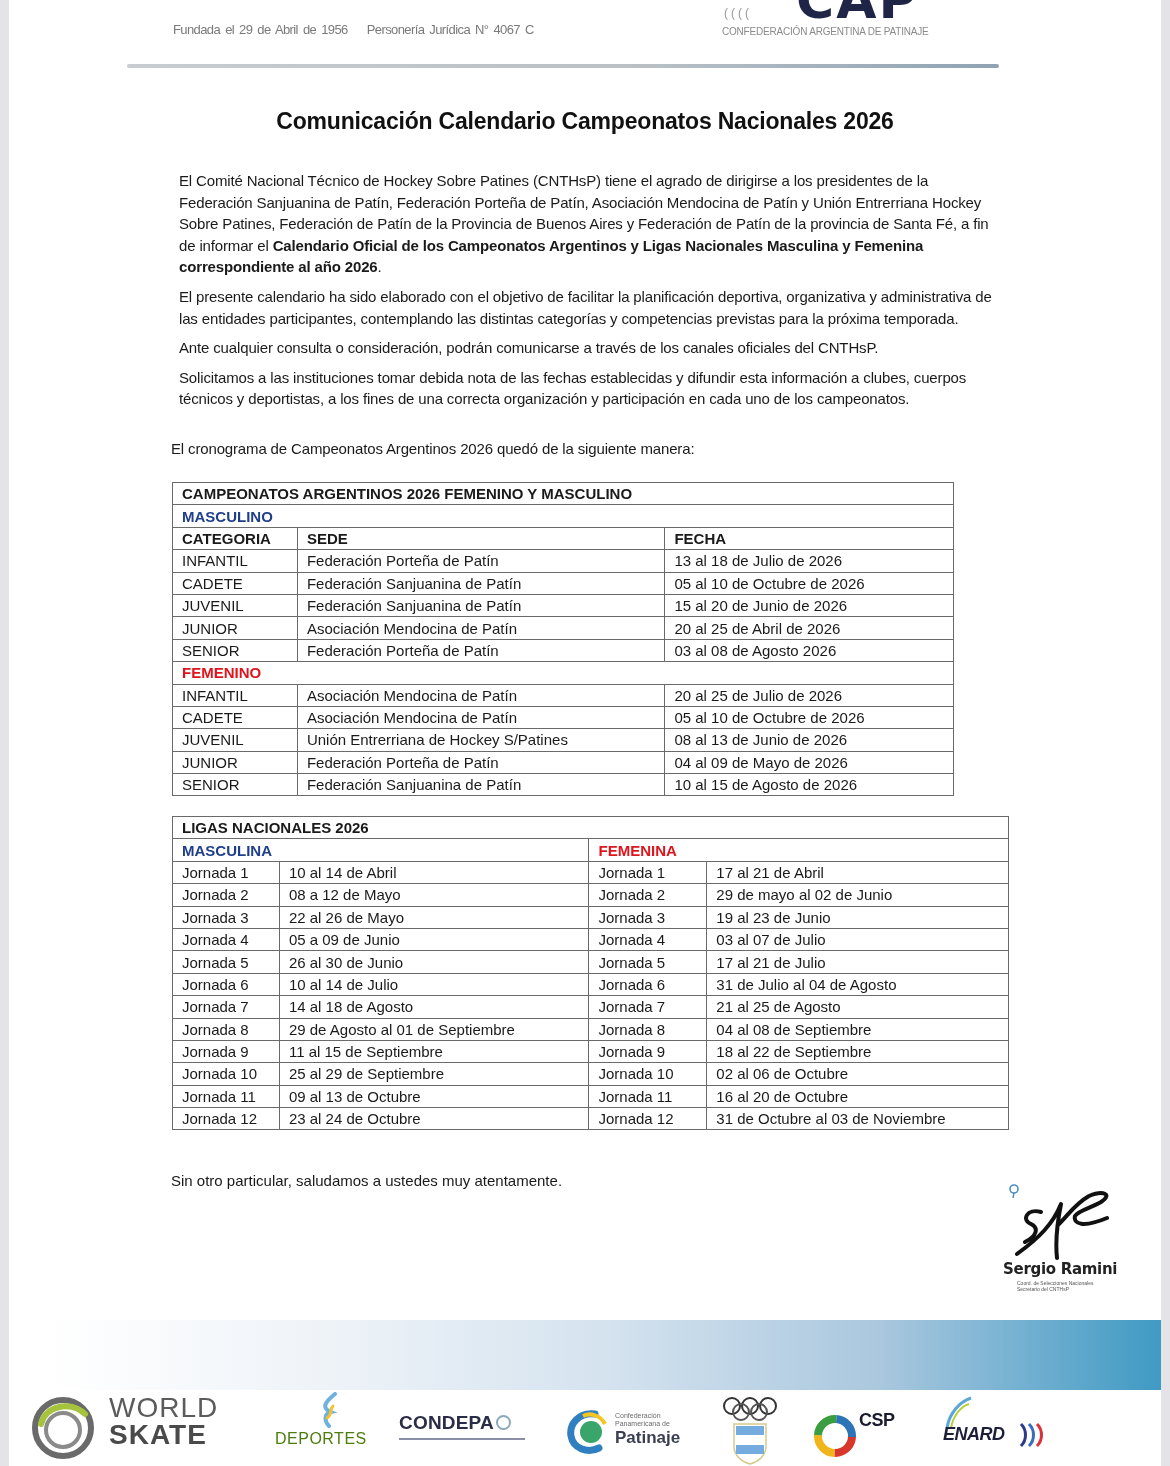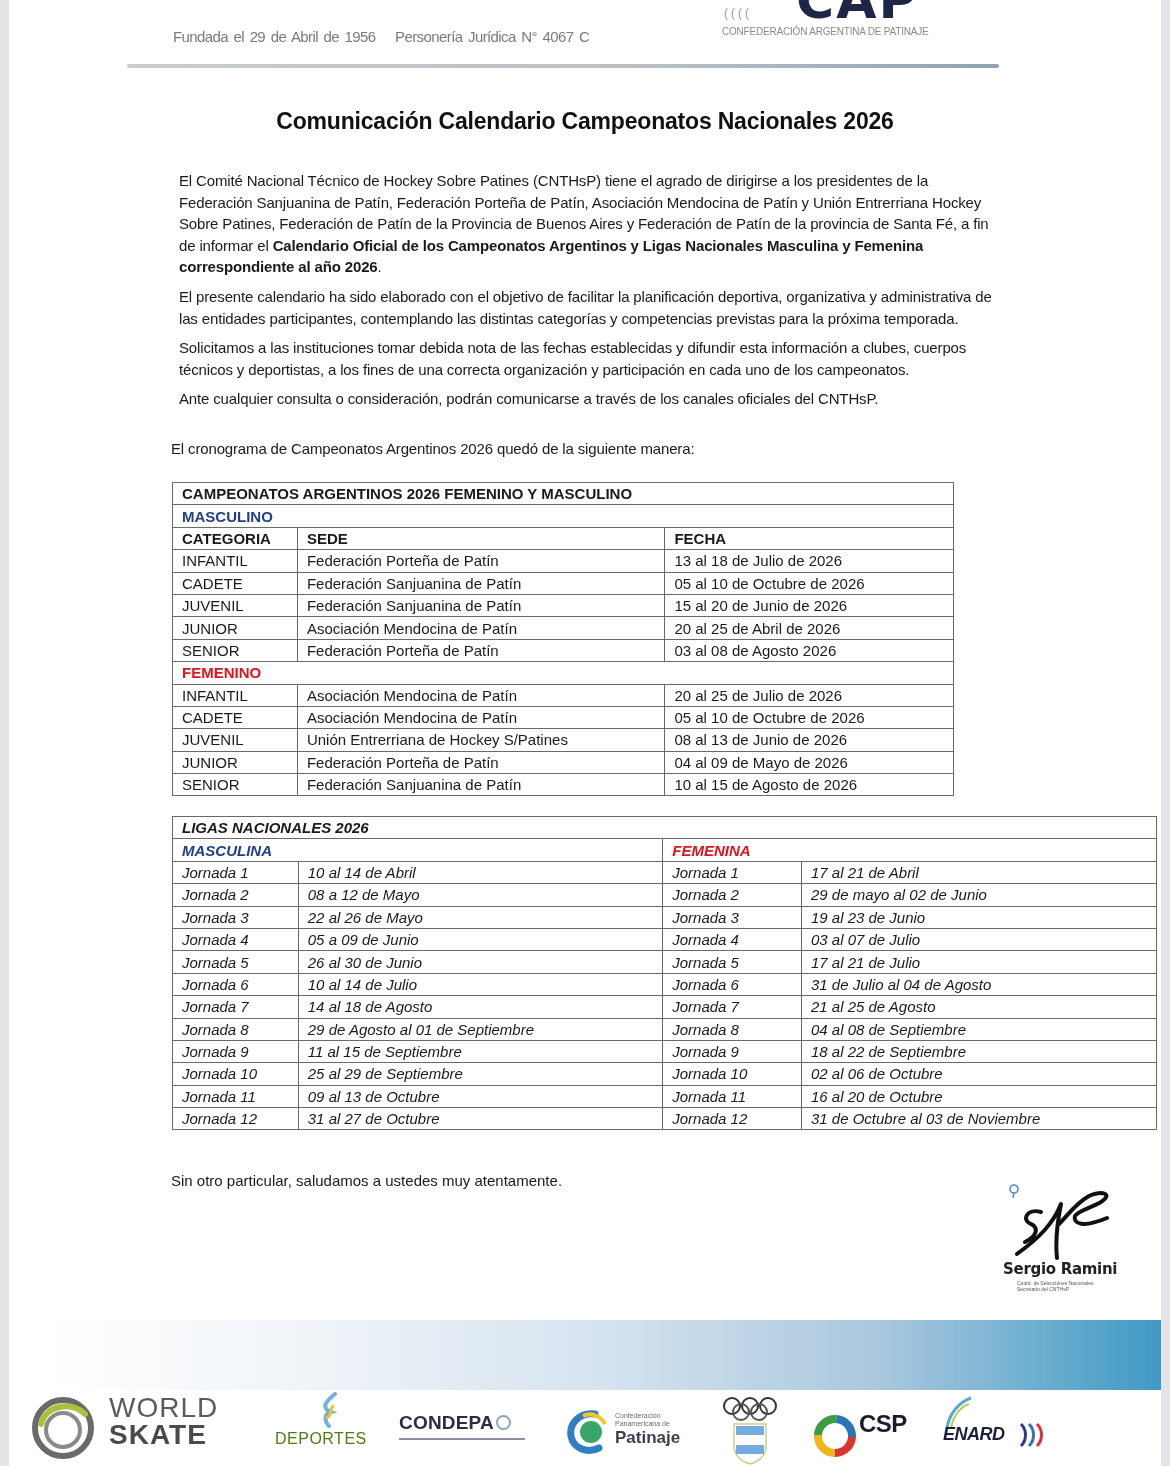--- a/index.html
+++ b/index.html
@@ -4,22 +4,22 @@
 <style>
   * { box-sizing: border-box; margin: 0; padding: 0; }
   html, body { width: 1170px; height: 1466px; overflow: hidden; background: #e4e4e8; }
   body { font-family: "Liberation Sans", sans-serif; color: #111; position: relative; }
   .page {
     position: absolute; left: 9px; top: 0; width: 1152px; height: 1466px;
     background: #fff; overflow: hidden;
   }
   
   .lh-founded {
-    position: absolute; left: 164px; top: 28px;
-    font-size: 15px; color: #7a7a7a; letter-spacing: -0.6px; word-spacing: 2px; text-align: right;
+    position: absolute; left: 164px; top: 22px;
+    font-size: 13px; color: #7a7a7a; letter-spacing: -0.6px; word-spacing: 2px; text-align: right;
   }
   .lh-founded span + span { margin-left: 14px; }
   .lh-logo { position: absolute; left: 705px; top: -12px; width: 260px; height: 56px; }
   .lh-logo .cap-text {
     position: absolute; left: 82px; top: -18px; font-size: 52px; font-weight: bold;
     color: #1e2547; letter-spacing: 2px; font-family: "DejaVu Sans", sans-serif;
   }
   .lh-logo .arcs { position: absolute; left: 10px; top: 18px; font-size: 12px; color: #9a9a9a; letter-spacing: 3px; }
   .lh-logo .cap-sub {
     position: absolute; left: 8px; top: 38px; font-size: 10px; color: #8a8a8a;
@@ -46,21 +46,21 @@
 
   
   table { border-collapse: collapse; font-size: 15px; color: #1a1a1a; }
   td, th { border: 1.5px solid #6a6a6a; padding: 0 9px; height: 22.4px; white-space: nowrap; font-weight: normal; text-align: left; }
   th.center, td.center { text-align: left; }
   .bold { font-weight: bold; }
   .blue { color: #1f3f8c; font-weight: bold; }
   .red { color: #e0141c; font-weight: bold; }
   .t1 { position: absolute; left: 163px; top: 482px; width: 782px; }
   .t1 col.c1 { width: 125px; } .t1 col.c2 { width: 368px; } .t1 col.c3 { width: 289px; }
-  .t2 { position: absolute; left: 163px; top: 816px; width: 985px; font-style: italic; }
+  .t2 { position: absolute; left: 163px; top: 816px; width: 837px; }
   .t2 col.c1 { width: 107px; } .t2 col.c2 { width: 310px; } .t2 col.c3 { width: 118px; } .t2 col.c4 { width: 302px; }
 
   .closing { position: absolute; left: 162px; top: 1172px; font-size: 15px; color: #1a1a1a; }
 
   
   .sig { position: absolute; left: 990px; top: 1184px; width: 150px; height: 120px; }
   .sig svg { position: absolute; left: 10px; top: 0; }
   .sig-name { position: absolute; left: 4px; top: 76px; font-size: 15px; font-weight: bold; color: #222; font-family: "DejaVu Sans", sans-serif; letter-spacing: -0.3px; }
   .sig-role { position: absolute; left: 18px; top: 96px; font-size: 5px; line-height: 6px; color: #555; white-space: nowrap; }
   .sig-icon { position: absolute; left: 5px; top: 96px; width: 10px; height: 14px; }
@@ -77,21 +77,21 @@
   .dep { left: 264px; top: 1392px; width: 110px; height: 66px; }
   .dep-text { position: absolute; left: 2px; top: 38px; font-size: 16px; color: #4d7c0f; letter-spacing: 0.5px; }
   .cond { left: 390px; top: 1412px; width: 150px; height: 40px; }
   .cond-text { font-size: 19px; font-weight: bold; color: #2a2d48; letter-spacing: 0.2px; }
   .cond-sub { width: 126px; height: 2px; background: #8a8ea6; margin-top: 4px; }
   .cpp { left: 556px; top: 1408px; width: 140px; height: 48px; }
   .cpp-small { position: absolute; left: 50px; top: 4px; font-size: 7px; line-height: 8px; color: #6a6a6a; }
   .cpp-big { position: absolute; left: 50px; top: 20px; font-size: 17px; font-weight: bold; color: #3a3f52; }
   .coa { left: 705px; top: 1394px; width: 72px; height: 72px; }
   .csp { left: 804px; top: 1408px; width: 100px; height: 56px; }
-  .csp-text { position: absolute; left: 46px; top: 2px; font-size: 24px; font-weight: bold; color: #1b1b2e; letter-spacing: -0.5px; }
+  .csp-text { position: absolute; left: 46px; top: 2px; font-size: 18px; font-weight: bold; color: #1b1b2e; letter-spacing: -0.5px; }
   .enard { left: 928px; top: 1394px; width: 130px; height: 72px; }
   .enard-text { position: absolute; left: 6px; top: 30px; font-size: 18px; font-weight: bold; font-style: italic; color: #1b1f3a; letter-spacing: -0.5px; }
 </style>
 </head>
 <body>
 
 <div class="page">
 
   <div class="lh-founded">
     <span>Fundada el 29 de Abril de 1956</span>
@@ -102,22 +102,22 @@
     <div class="cap-text">CAP</div>
     <div class="cap-sub">CONFEDERACIÓN ARGENTINA DE PATINAJE</div>
   </div>
   <div class="lh-line"></div>
 
   <div class="doc-title">Comunicación Calendario Campeonatos Nacionales 2026</div>
 
   <div class="body-text">
     <p><span>El Comité Nacional Técnico de Hockey Sobre Patines (CNTHsP) tiene el agrado de dirigirse a los presidentes de la Federación Sanjuanina de Patín, Federación Porteña de Patín, Asociación Mendocina de Patín y Unión Entrerriana Hockey Sobre Patines, Federación de Patín de la Provincia de Buenos Aires y Federación de Patín de la provincia de Santa Fé, a fin de informar el </span><b>Calendario Oficial de los Campeonatos Argentinos y Ligas Nacionales Masculina y Femenina correspondiente al año 2026</b><span>.</span></p>
     <p>El presente calendario ha sido elaborado con el objetivo de facilitar la planificación deportiva, organizativa y administrativa de las entidades participantes, contemplando las distintas categorías y competencias previstas para la próxima temporada.</p>
+    <p>Ante cualquier consulta o consideración, podrán comunicarse a través de los canales oficiales del CNTHsP.</p>
     <p>Solicitamos a las instituciones tomar debida nota de las fechas establecidas y difundir esta información a clubes, cuerpos técnicos y deportistas, a los fines de una correcta organización y participación en cada uno de los campeonatos.</p>
-    <p>Ante cualquier consulta o consideración, podrán comunicarse a través de los canales oficiales del CNTHsP.</p>
   </div>
   <div class="intro-line">El cronograma de Campeonatos Argentinos 2026 quedó de la siguiente manera:</div>
 
   <table class="t1">
     <colgroup>
         <col class="c1">
         <col class="c2">
         <col class="c3">
       </colgroup>
     <tbody>
@@ -264,21 +264,21 @@
           <td>02 al 06 de Octubre</td>
         </tr>
     <tr>
           <td>Jornada 11</td>
           <td>09 al 13 de Octubre</td>
           <td>Jornada 11</td>
           <td>16 al 20 de Octubre</td>
         </tr>
     <tr>
           <td>Jornada 12</td>
-          <td>31 al 27 de Octubre</td>
+          <td>23 al 24 de Octubre</td>
           <td>Jornada 12</td>
           <td>31 de Octubre al 03 de Noviembre</td>
         </tr>
   </tbody>
     </table>
 
   <div class="closing">Sin otro particular, saludamos a ustedes muy atentamente.</div>
 
   <div class="sig">
     <svg width="110" height="78" viewBox="0 0 110 78">

